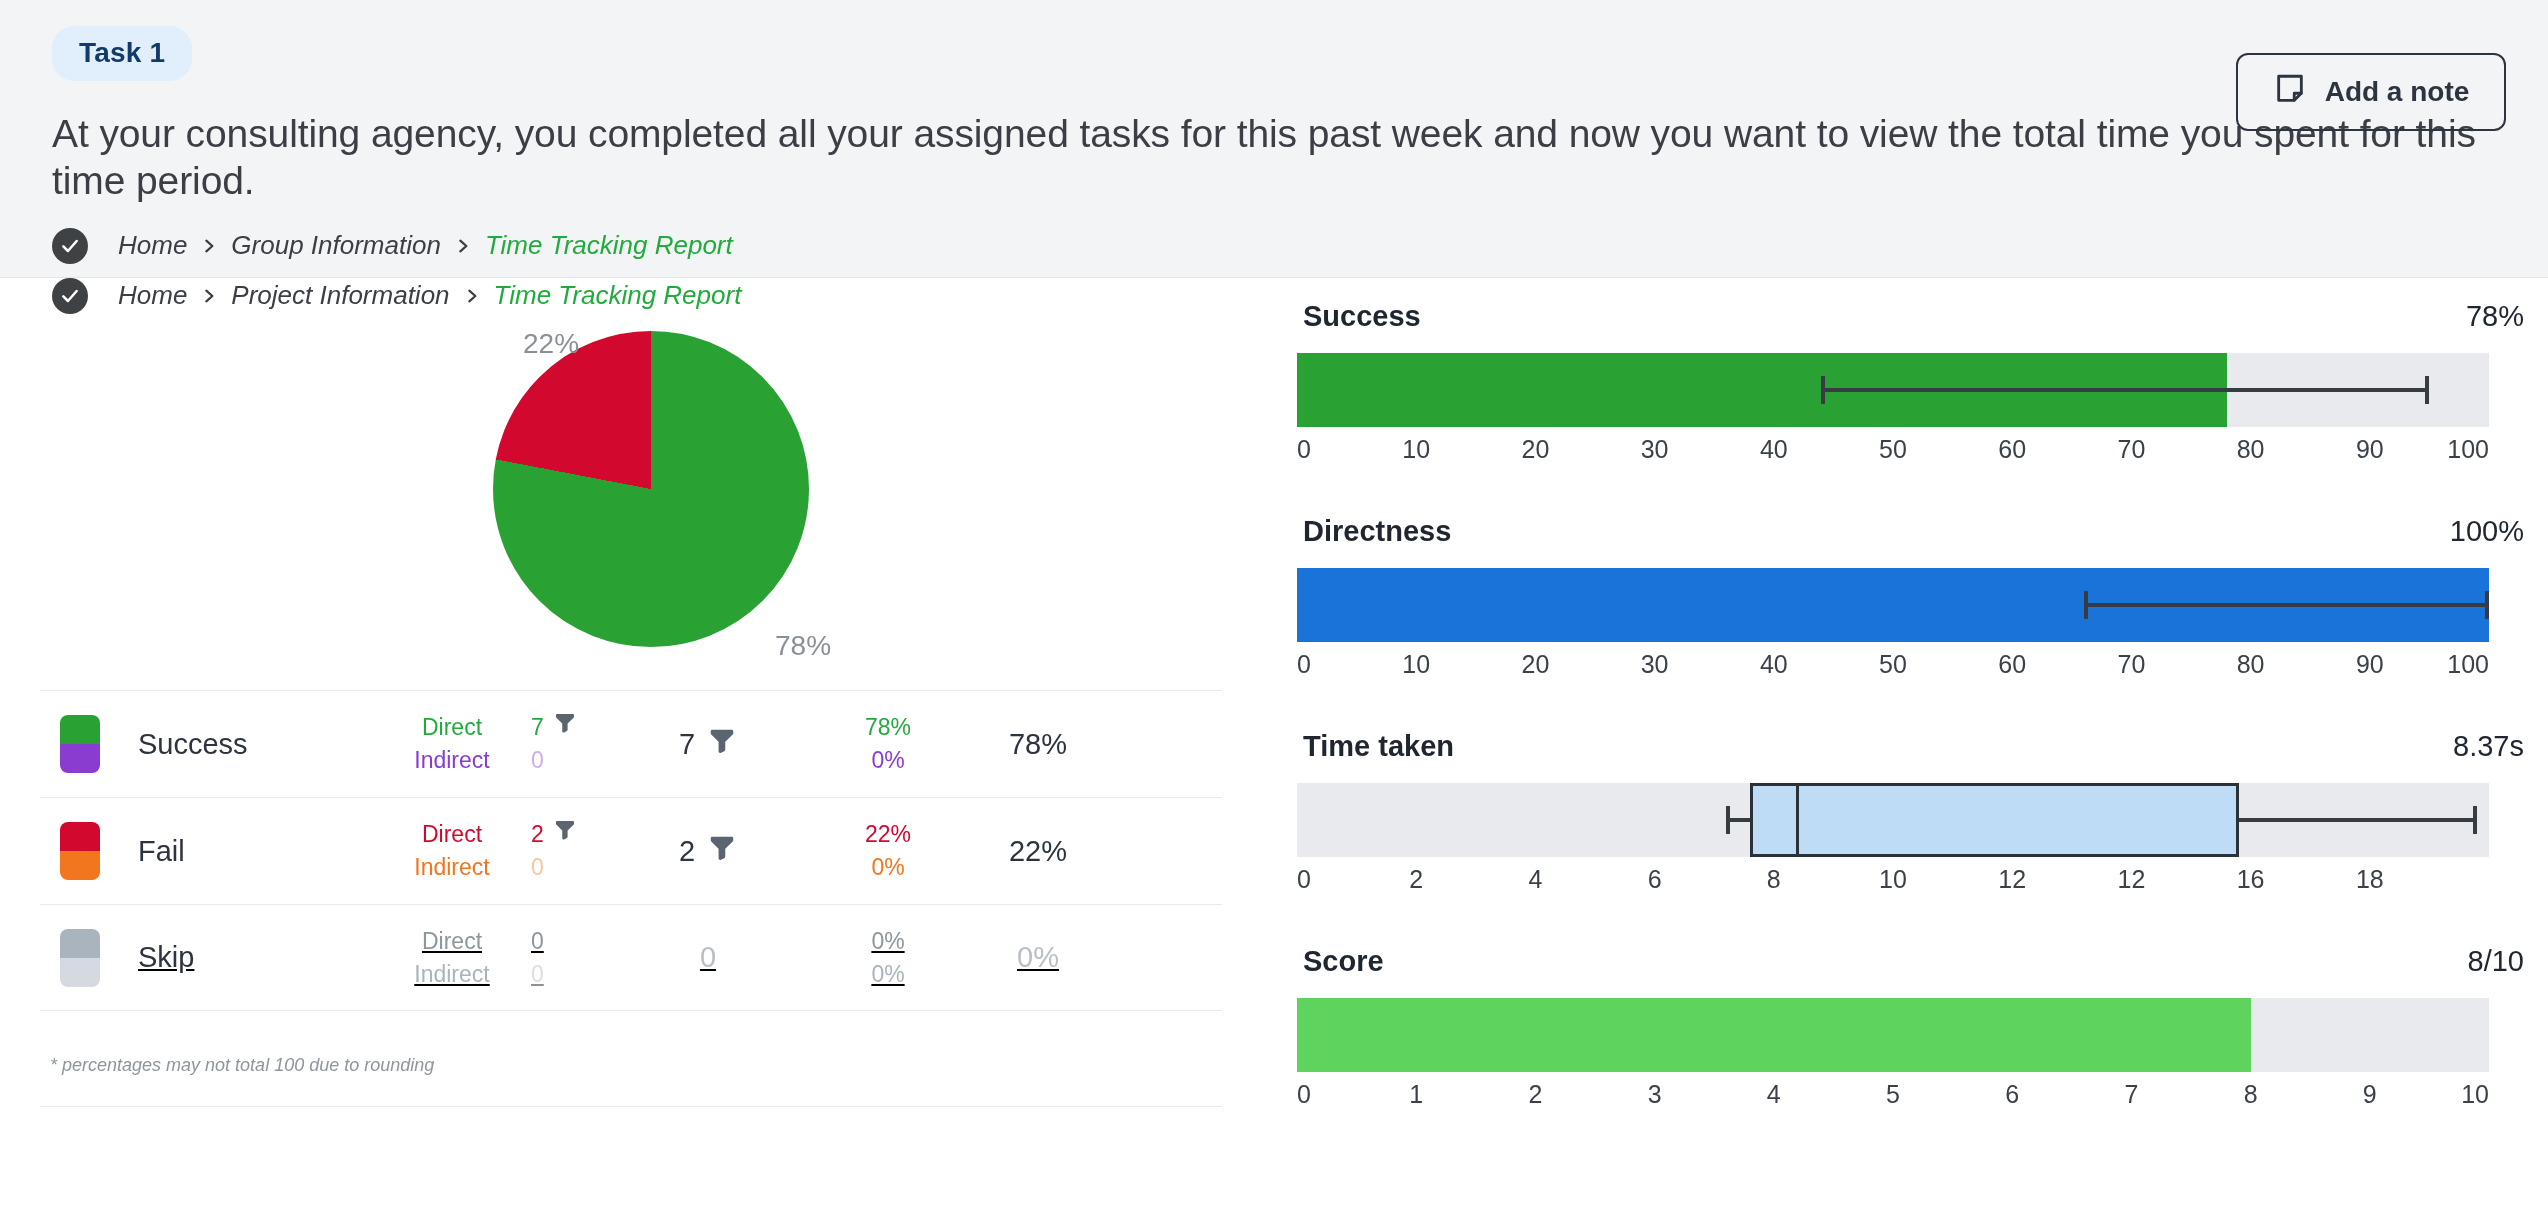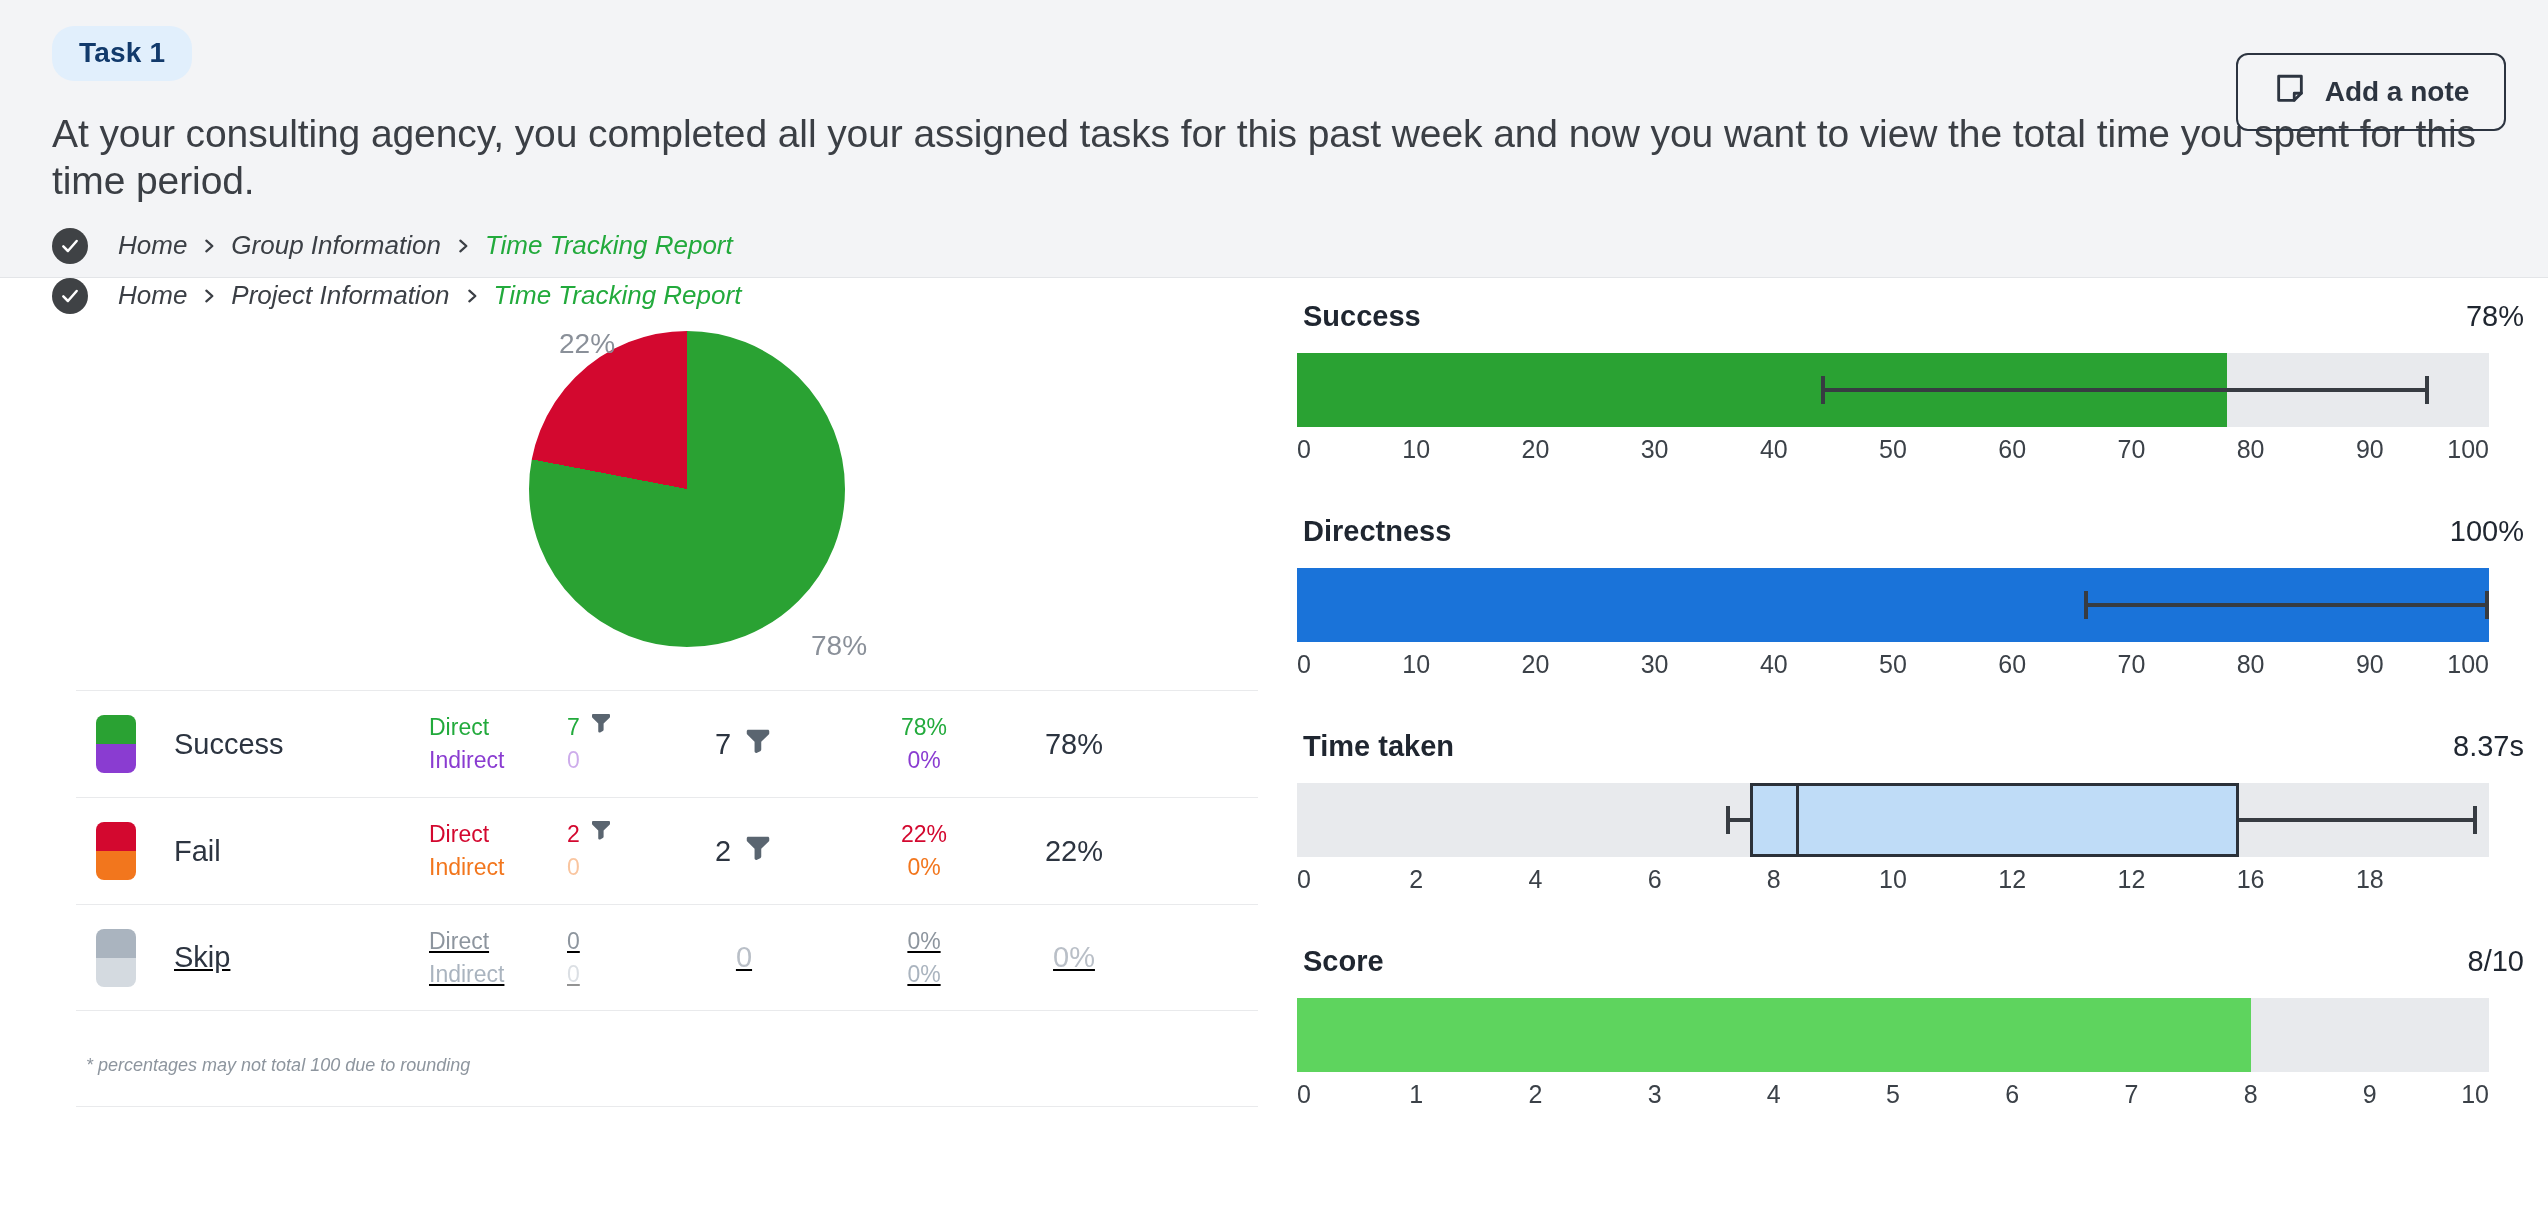--- a/index.html
+++ b/index.html
@@ -86,21 +86,21 @@
 
   
   .body-wrap {
     display: flex;
     width: 2548px;
     height: 938px;
     background: #ffffff;
   }
   .left-pane {
     width: 1275px;
-    padding: 22px 60px 0 76px;
+    padding: 22px 60px 0 40px;
     position: relative;
   }
   .right-pane {
     width: 1273px;
     padding: 22px 20px 0 22px;
   }
 
   
   .pie-block {
     position: relative;
@@ -139,21 +139,21 @@
   .swatch div { height: 50%; }
   .lname {
     font-size: 29px;
     color: #2c3440;
     margin-left: 38px;
     width: 255px;
     flex: 0 0 auto;
   }
   .col-di {
     width: 118px; flex: 0 0 auto;
-    text-align: left;
+    text-align: center;
     font-size: 23px;
     line-height: 33px;
   }
   .col-counts {
     width: 92px; flex: 0 0 auto;
     font-size: 23px;
     line-height: 33px;
     padding-left: 20px;
     display: flex; flex-direction: column;
   }

